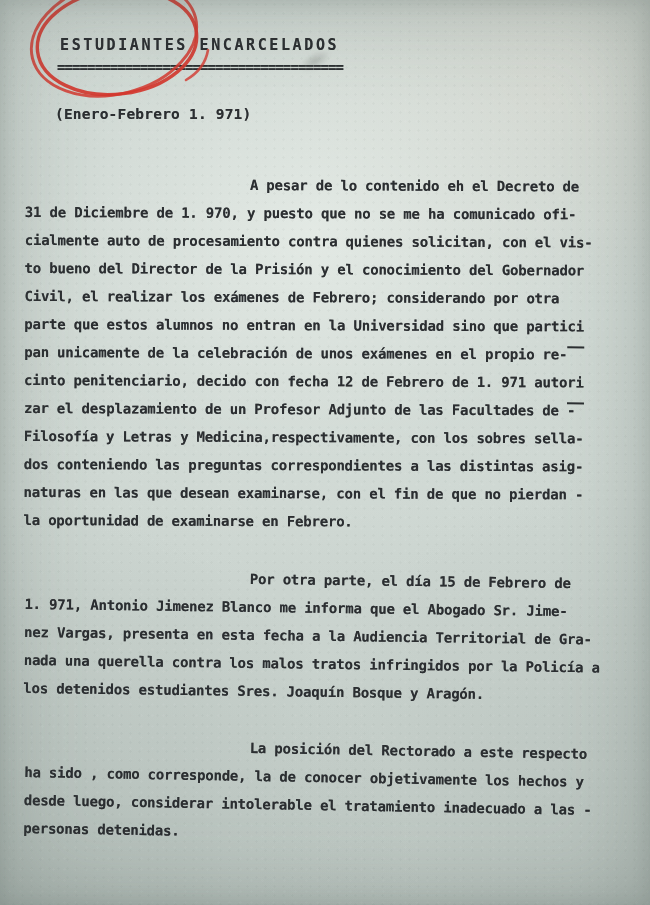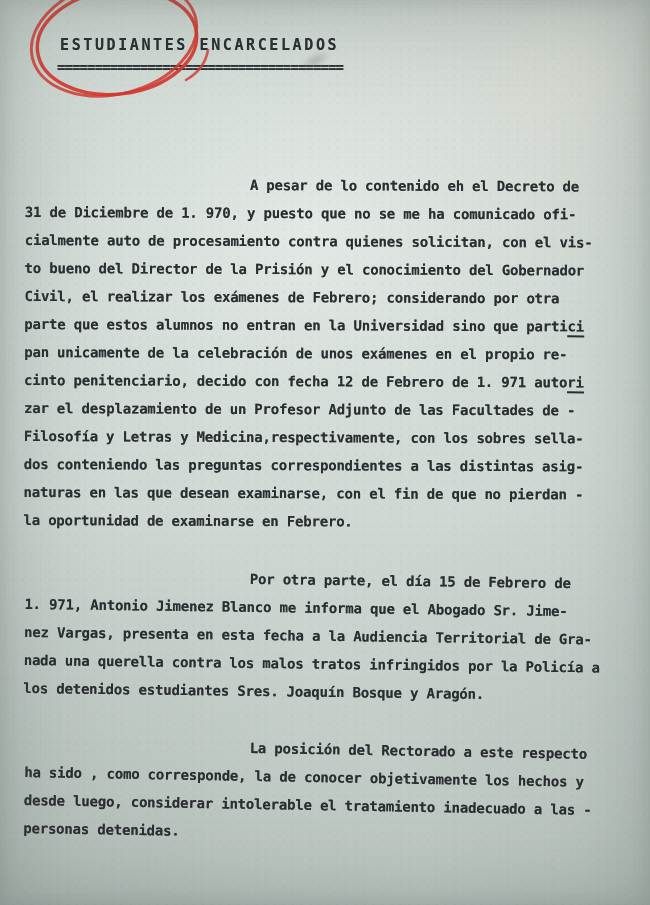--- a/index.html
+++ b/index.html
@@ -76,21 +76,21 @@
     line-height: 28px;
   }
   .paragraph { margin-bottom: 28px; transform-origin: left top; }
   .paragraph.p0 { transform: rotate(0.25deg); }
   .paragraph.p1 { transform: rotate(0.75deg); }
   .paragraph.p2 { transform: rotate(1deg); margin-top: 4px; }
   .line { white-space: pre; height: 28px; }
   .line.indent { padding-left: 225px; }
   .cont-underline {
     border-bottom: 2px solid currentColor;
-    padding-bottom: 1px;
+    padding-bottom: 12px;
   }
   .red-circle {
     position: absolute;
     left: 18px;
     top: -22px;
     width: 210px;
     height: 150px;
     pointer-events: none;
   }
   .smudge {
@@ -111,20 +111,21 @@
 <div class="page">
 
   <div class="grain"></div>
 
   <div class="title ink">ESTUDIANTES ENCARCELADOS</div>
 
   <div class="title-underline ink">======================================</div>
 
   <div class="smudge"></div>
 
+  <div class="date-line ink">(Enero-Febrero 1. 971)</div>
 
   <div class="doc-body ink">
       <div class="paragraph p0">
         <div class="line indent">A pesar de lo contenido eh el Decreto de</div>
         <div class="line">31 de Diciembre de 1. 970, y puesto que no se me ha comunicado ofi-</div>
         <div class="line">cialmente auto de procesamiento contra quienes solicitan, con el vis-</div>
         <div class="line">to bueno del Director de la Prisión y el conocimiento del Gobernador</div>
         <div class="line">Civil, el realizar los exámenes de Febrero; considerando por otra</div>
         <div class="line">parte que estos alumnos no entran en la Universidad sino que parti<span class="cont-underline">ci</span></div>
         <div class="line">pan unicamente de la celebración de unos exámenes en el propio re-</div>

